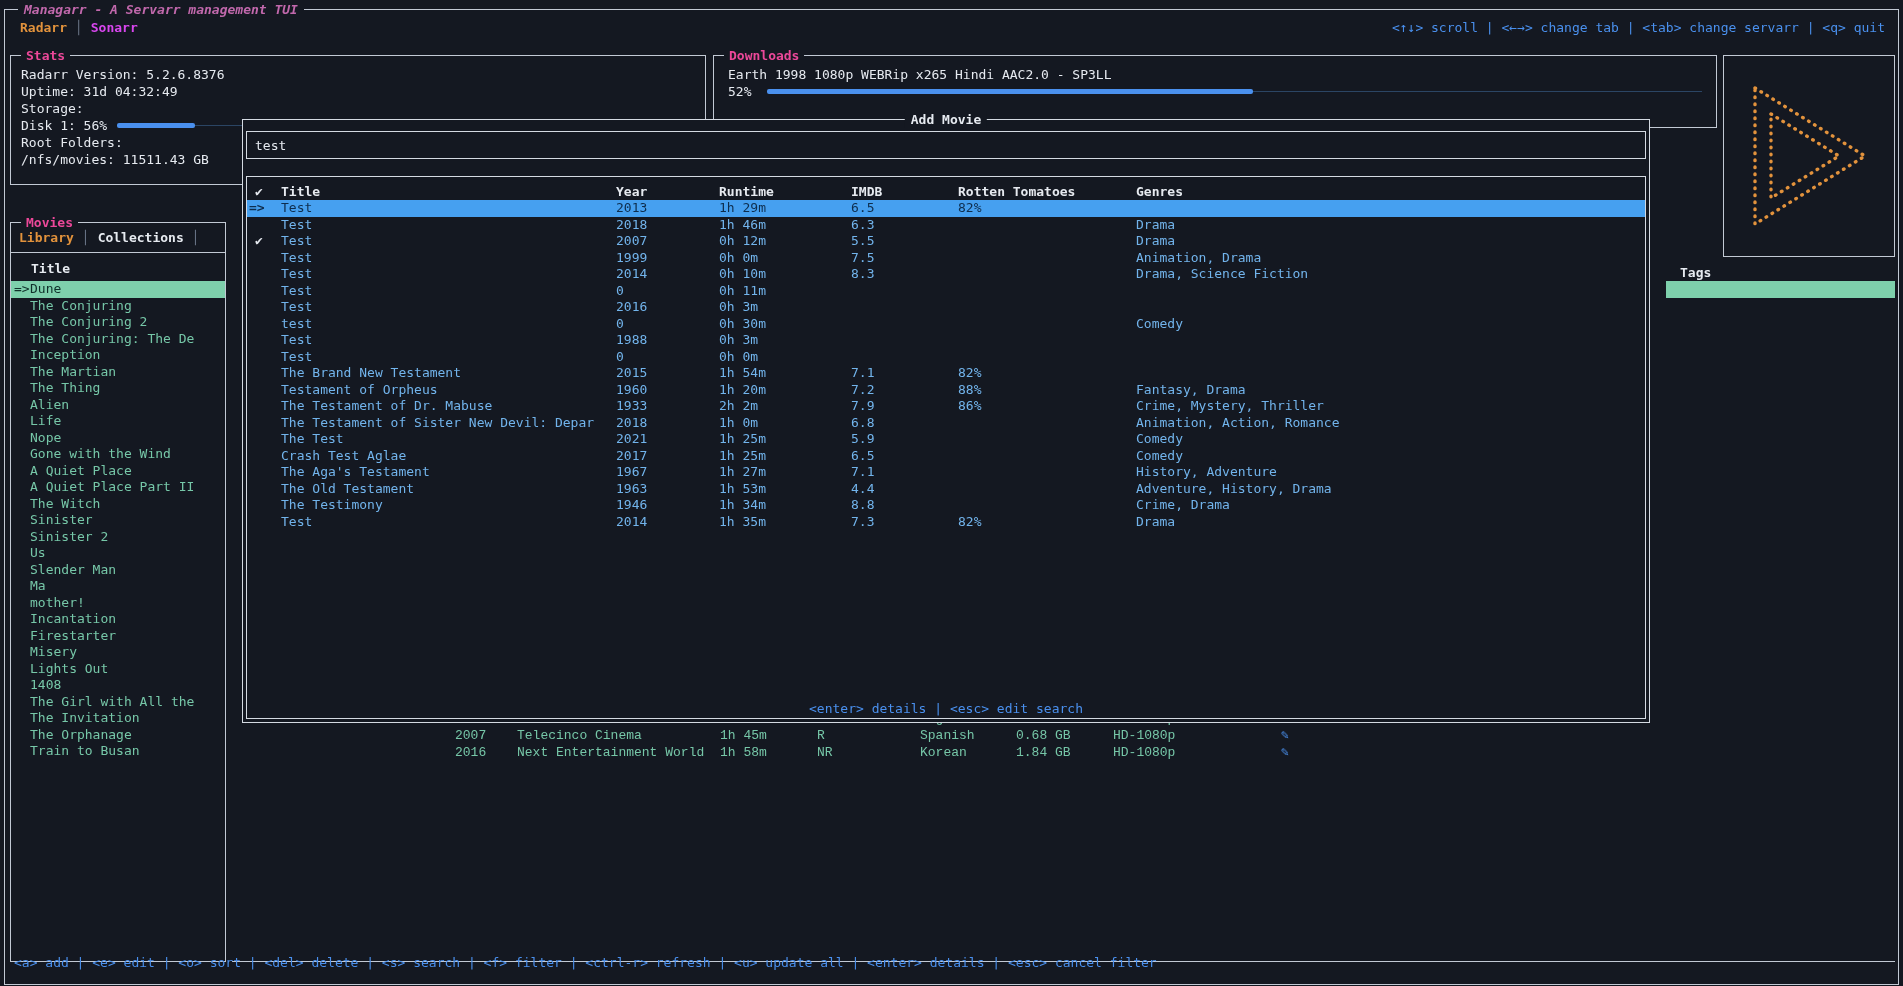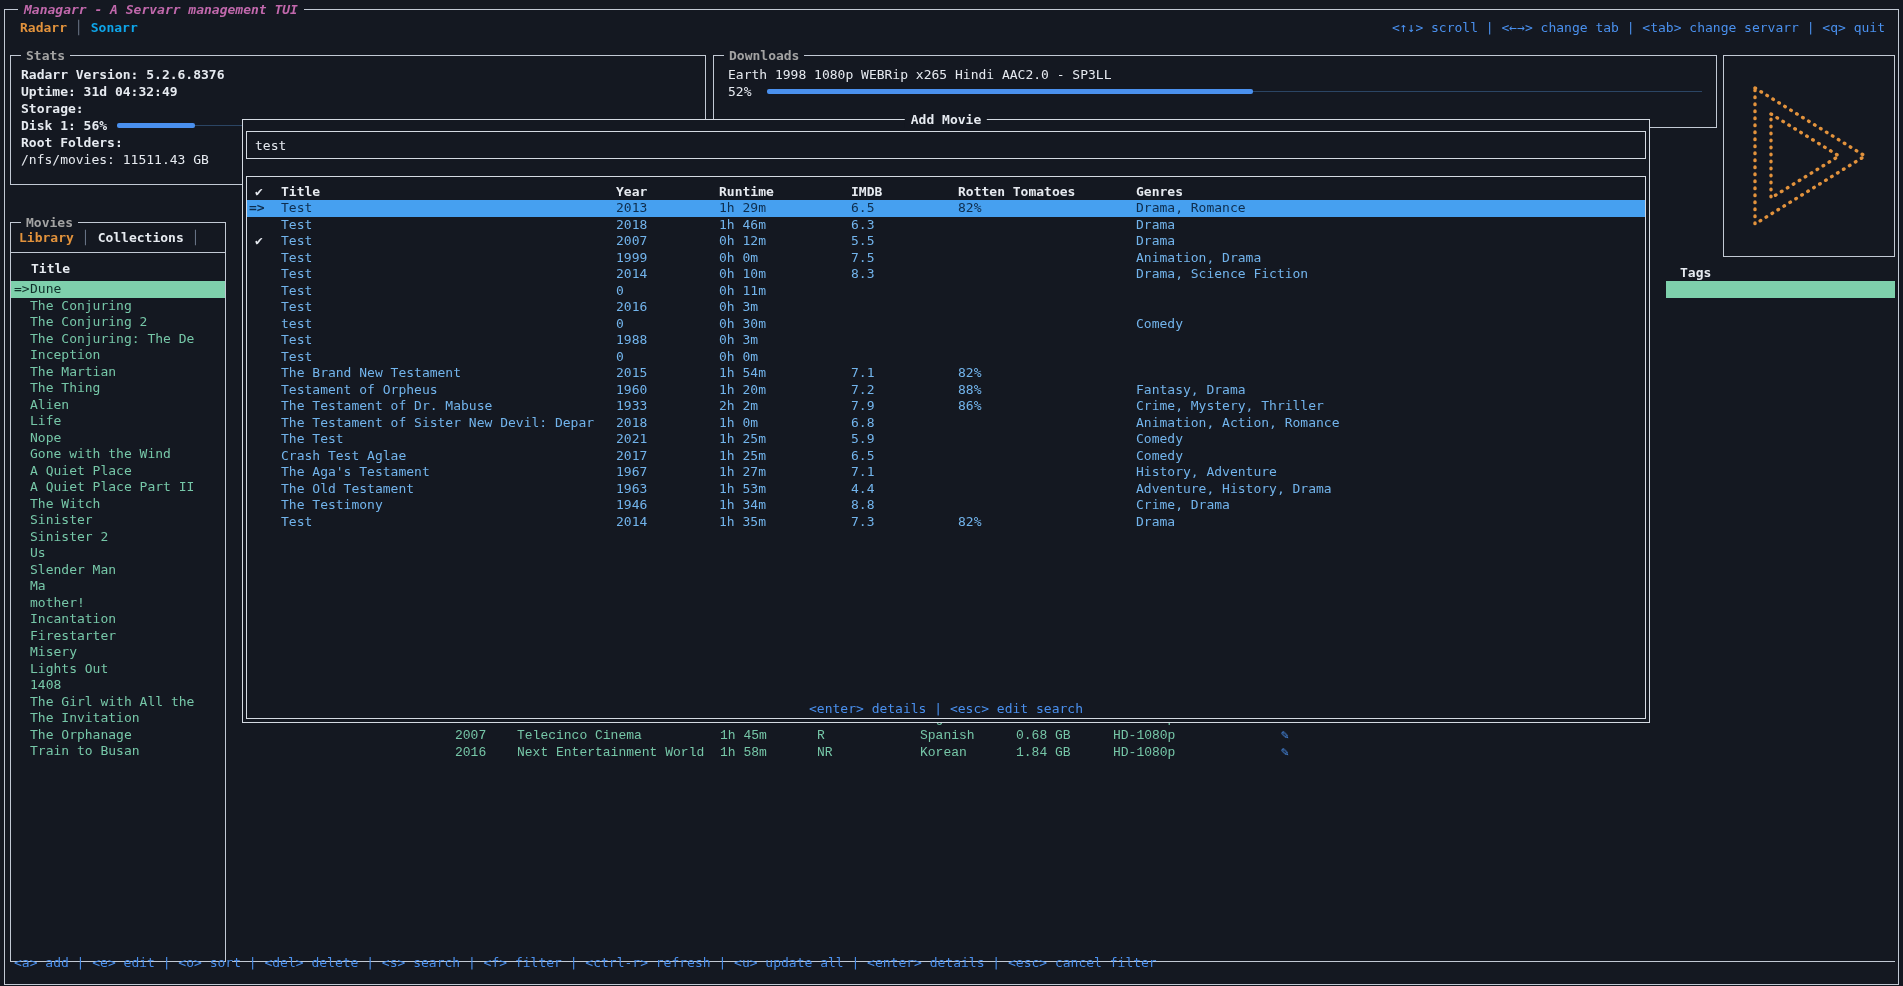--- a/index.html
+++ b/index.html
@@ -9,30 +9,30 @@
     font-family: "DejaVu Sans Mono", "Liberation Mono", monospace;
     font-size: 13px;
     color: #e6eaf0;
     position: relative;
     overflow: hidden;
     cursor: default;
   }
   .outer-border { position: absolute; left: 4px; top: 9px; width: 1895px; height: 976px; border: 1px solid #c2c9d4; z-index: 0; }
   .app-title { position: absolute; left: 18px; top: 1px; height: 17px; line-height: 17px; background: #141821; padding: 0 6px; color: #c168ac; font-style: italic; font-weight: bold; z-index: 2; white-space: pre; }
   .tabbar { position: absolute; left: 20px; top: 19px; height: 18px; line-height: 18px; z-index: 2; white-space: pre; }
-  .tab { font-weight: bold; color: #0ea5e9; }
+  .tab { font-weight: bold; color: #d946ef; }
   .tab.active { color: #e2923c; }
   .tab-sep { color: #6b7689; margin: 0 8px; }
   .top-help { position: absolute; right: 18px; top: 19px; height: 18px; line-height: 18px; color: #4a90ee; z-index: 2; white-space: pre; }
 
   .panel { position: absolute; border: 1px solid #c2c9d4; background: #141821; z-index: 2; }
-  .panel-title { position: absolute; top: -9px; left: 10px; height: 17px; line-height: 17px; background: #141821; padding: 0 5px; font-weight: bold; color: #a3a3a3; white-space: pre; }
+  .panel-title { position: absolute; top: -9px; left: 10px; height: 17px; line-height: 17px; background: #141821; padding: 0 5px; font-weight: bold; color: #ec4899; white-space: pre; }
 
   .stats { left: 10px; top: 55px; width: 696px; height: 130px; padding: 10px 12px 0 10px; }
-  .stat-line { height: 17px; line-height: 17px; font-weight: bold; display: flex; align-items: center; white-space: pre; }
+  .stat-line { height: 17px; line-height: 17px; font-weight: normal; display: flex; align-items: center; white-space: pre; }
   .stat-line.normal { font-weight: normal; }
   .bar-track { display: flex; align-items: center; height: 17px; }
   .bar-fill { height: 5px; background: #4a90ee; border-radius: 2px; }
   .bar-rest { flex: 1; height: 1px; background: #2b4564; }
 
   .downloads { left: 713px; top: 55px; width: 1004px; height: 73px; padding: 10px 14px 0 14px; }
   .dl-item { height: 17px; line-height: 17px; white-space: pre; }
   .dl-line { display: flex; align-items: center; height: 17px; }
   .dl-pct { margin-right: 16px; white-space: pre; }
   .dl-bar { flex: 1; }
@@ -167,21 +167,21 @@
     <div class="am-row am-head">
       <span class="am-c c0">✔</span>
       <span class="am-c c1">Title</span>
       <span class="am-c c2">Year</span>
       <span class="am-c c3">Runtime</span>
       <span class="am-c c4">IMDB</span>
       <span class="am-c c5">Rotten Tomatoes</span>
       <span class="am-c c6">Genres</span>
     </div>
     <div id="am-rows">
-        <div class="am-row sel"><span class="am-c c0">=&gt;</span><span class="am-c c1">Test</span><span class="am-c c2">2013</span><span class="am-c c3">1h 29m</span><span class="am-c c4">6.5</span><span class="am-c c5">82%</span><span class="am-c c6">Drama, Romance</span></div>
+        <div class="am-row sel"><span class="am-c c0">=&gt;</span><span class="am-c c1">Test</span><span class="am-c c2">2013</span><span class="am-c c3">1h 29m</span><span class="am-c c4">6.5</span><span class="am-c c5">82%</span></div>
         <div class="am-row"><span class="am-c c0"></span><span class="am-c c1">Test</span><span class="am-c c2">2018</span><span class="am-c c3">1h 46m</span><span class="am-c c4">6.3</span><span class="am-c c5"></span><span class="am-c c6">Drama</span></div>
         <div class="am-row"><span class="am-c c0">✔</span><span class="am-c c1">Test</span><span class="am-c c2">2007</span><span class="am-c c3">0h 12m</span><span class="am-c c4">5.5</span><span class="am-c c5"></span><span class="am-c c6">Drama</span></div>
         <div class="am-row"><span class="am-c c0"></span><span class="am-c c1">Test</span><span class="am-c c2">1999</span><span class="am-c c3">0h 0m</span><span class="am-c c4">7.5</span><span class="am-c c5"></span><span class="am-c c6">Animation, Drama</span></div>
         <div class="am-row"><span class="am-c c0"></span><span class="am-c c1">Test</span><span class="am-c c2">2014</span><span class="am-c c3">0h 10m</span><span class="am-c c4">8.3</span><span class="am-c c5"></span><span class="am-c c6">Drama, Science Fiction</span></div>
         <div class="am-row"><span class="am-c c0"></span><span class="am-c c1">Test</span><span class="am-c c2">0</span><span class="am-c c3">0h 11m</span><span class="am-c c4"></span><span class="am-c c5"></span><span class="am-c c6"></span></div>
         <div class="am-row"><span class="am-c c0"></span><span class="am-c c1">Test</span><span class="am-c c2">2016</span><span class="am-c c3">0h 3m</span><span class="am-c c4"></span><span class="am-c c5"></span><span class="am-c c6"></span></div>
         <div class="am-row"><span class="am-c c0"></span><span class="am-c c1">test</span><span class="am-c c2">0</span><span class="am-c c3">0h 30m</span><span class="am-c c4"></span><span class="am-c c5"></span><span class="am-c c6">Comedy</span></div>
         <div class="am-row"><span class="am-c c0"></span><span class="am-c c1">Test</span><span class="am-c c2">1988</span><span class="am-c c3">0h 3m</span><span class="am-c c4"></span><span class="am-c c5"></span><span class="am-c c6"></span></div>
         <div class="am-row"><span class="am-c c0"></span><span class="am-c c1">Test</span><span class="am-c c2">0</span><span class="am-c c3">0h 0m</span><span class="am-c c4"></span><span class="am-c c5"></span><span class="am-c c6"></span></div>
         <div class="am-row"><span class="am-c c0"></span><span class="am-c c1">The Brand New Testament</span><span class="am-c c2">2015</span><span class="am-c c3">1h 54m</span><span class="am-c c4">7.1</span><span class="am-c c5">82%</span></div>

